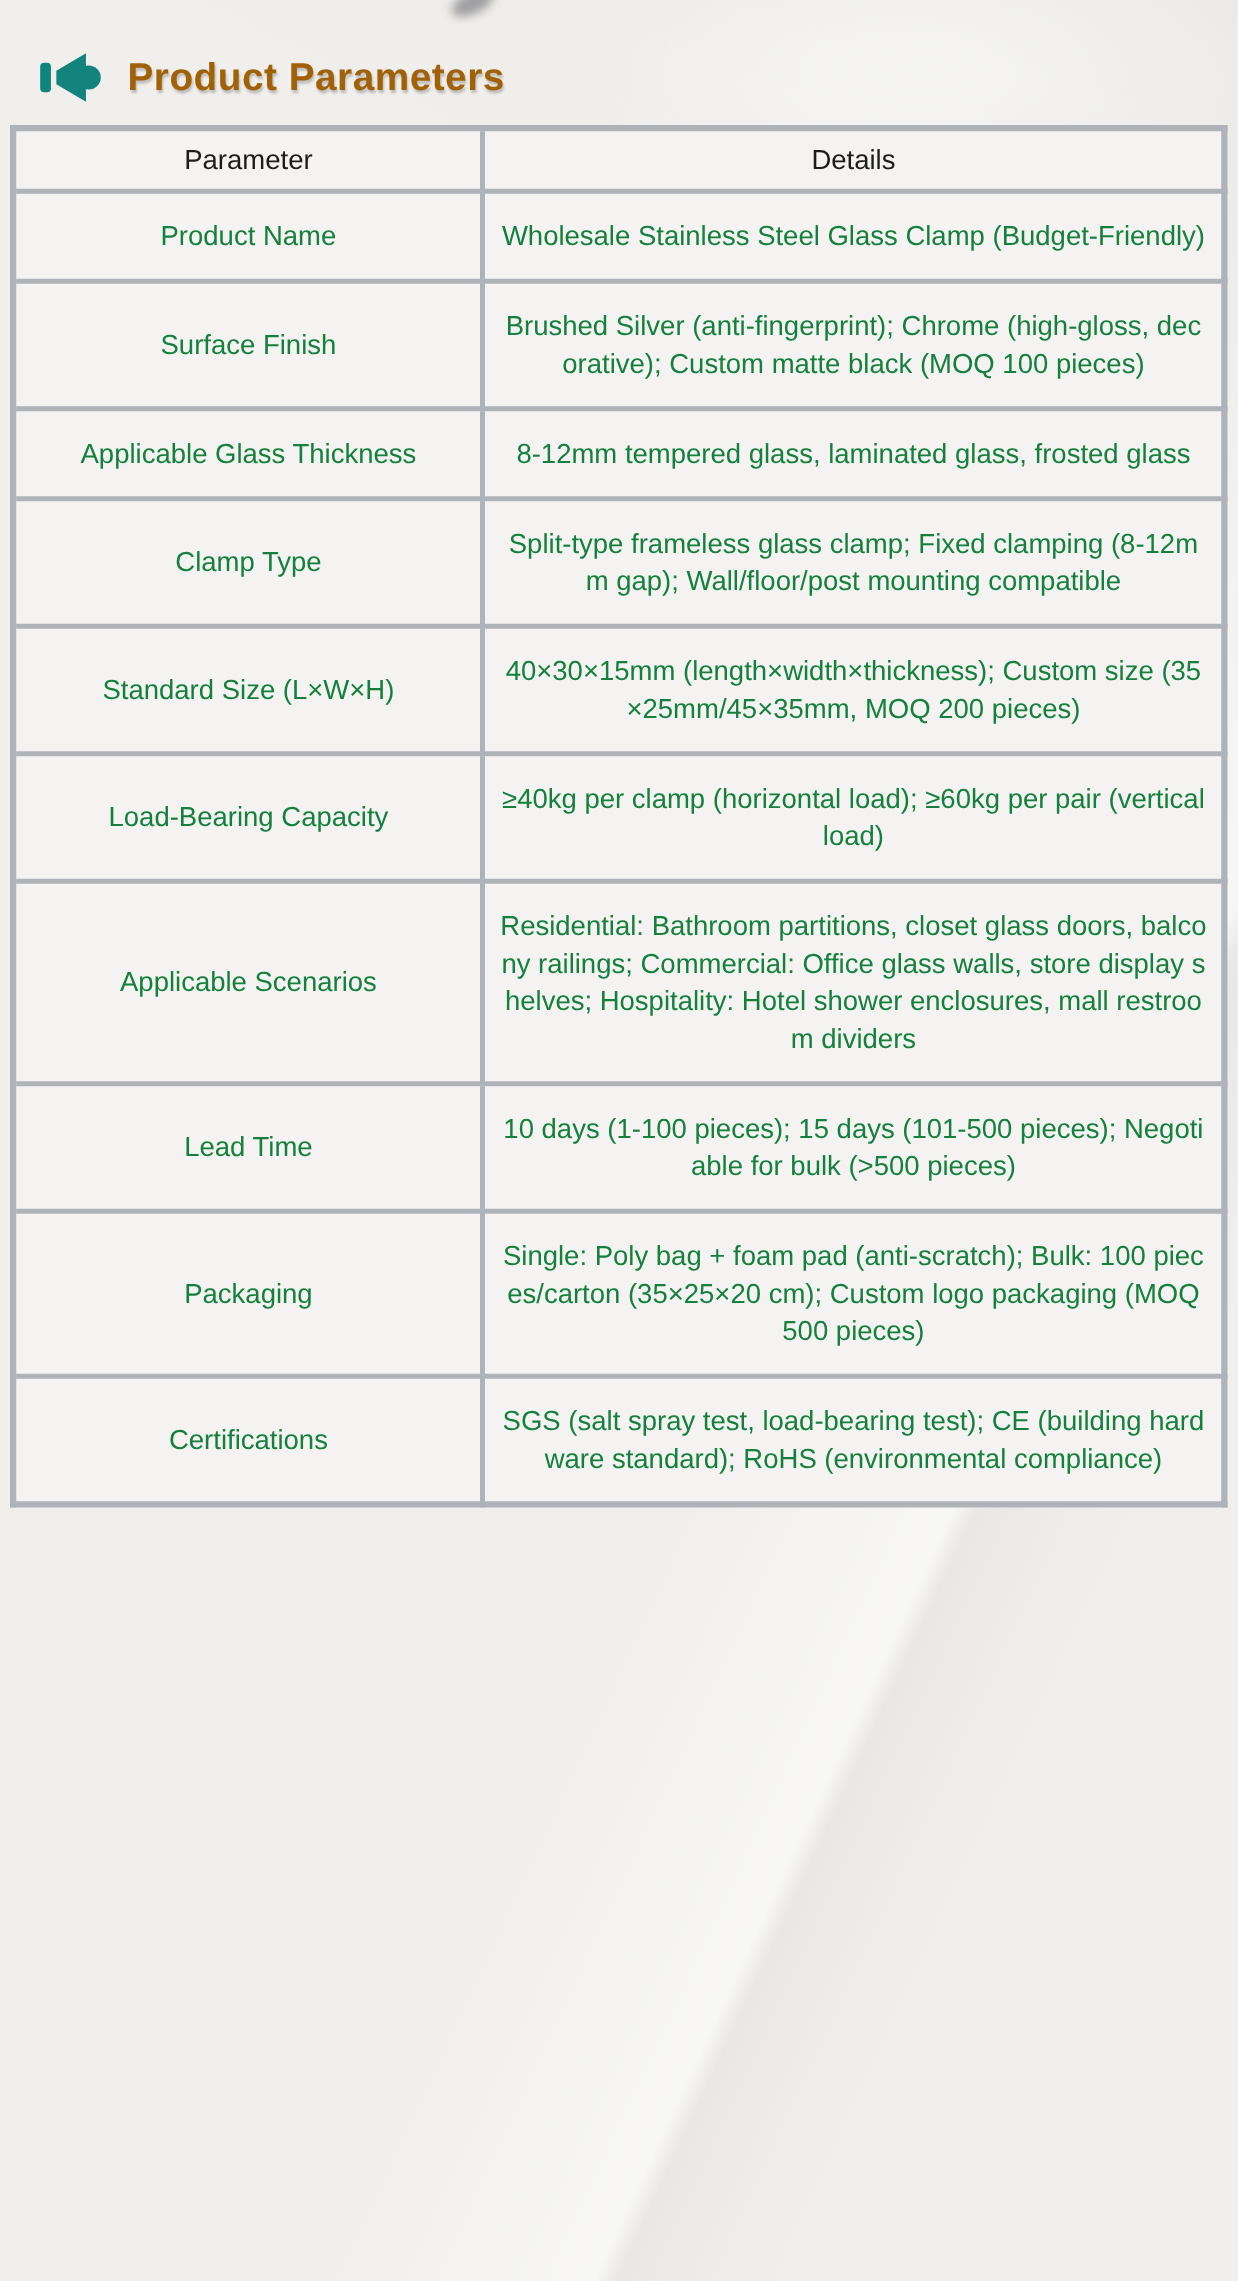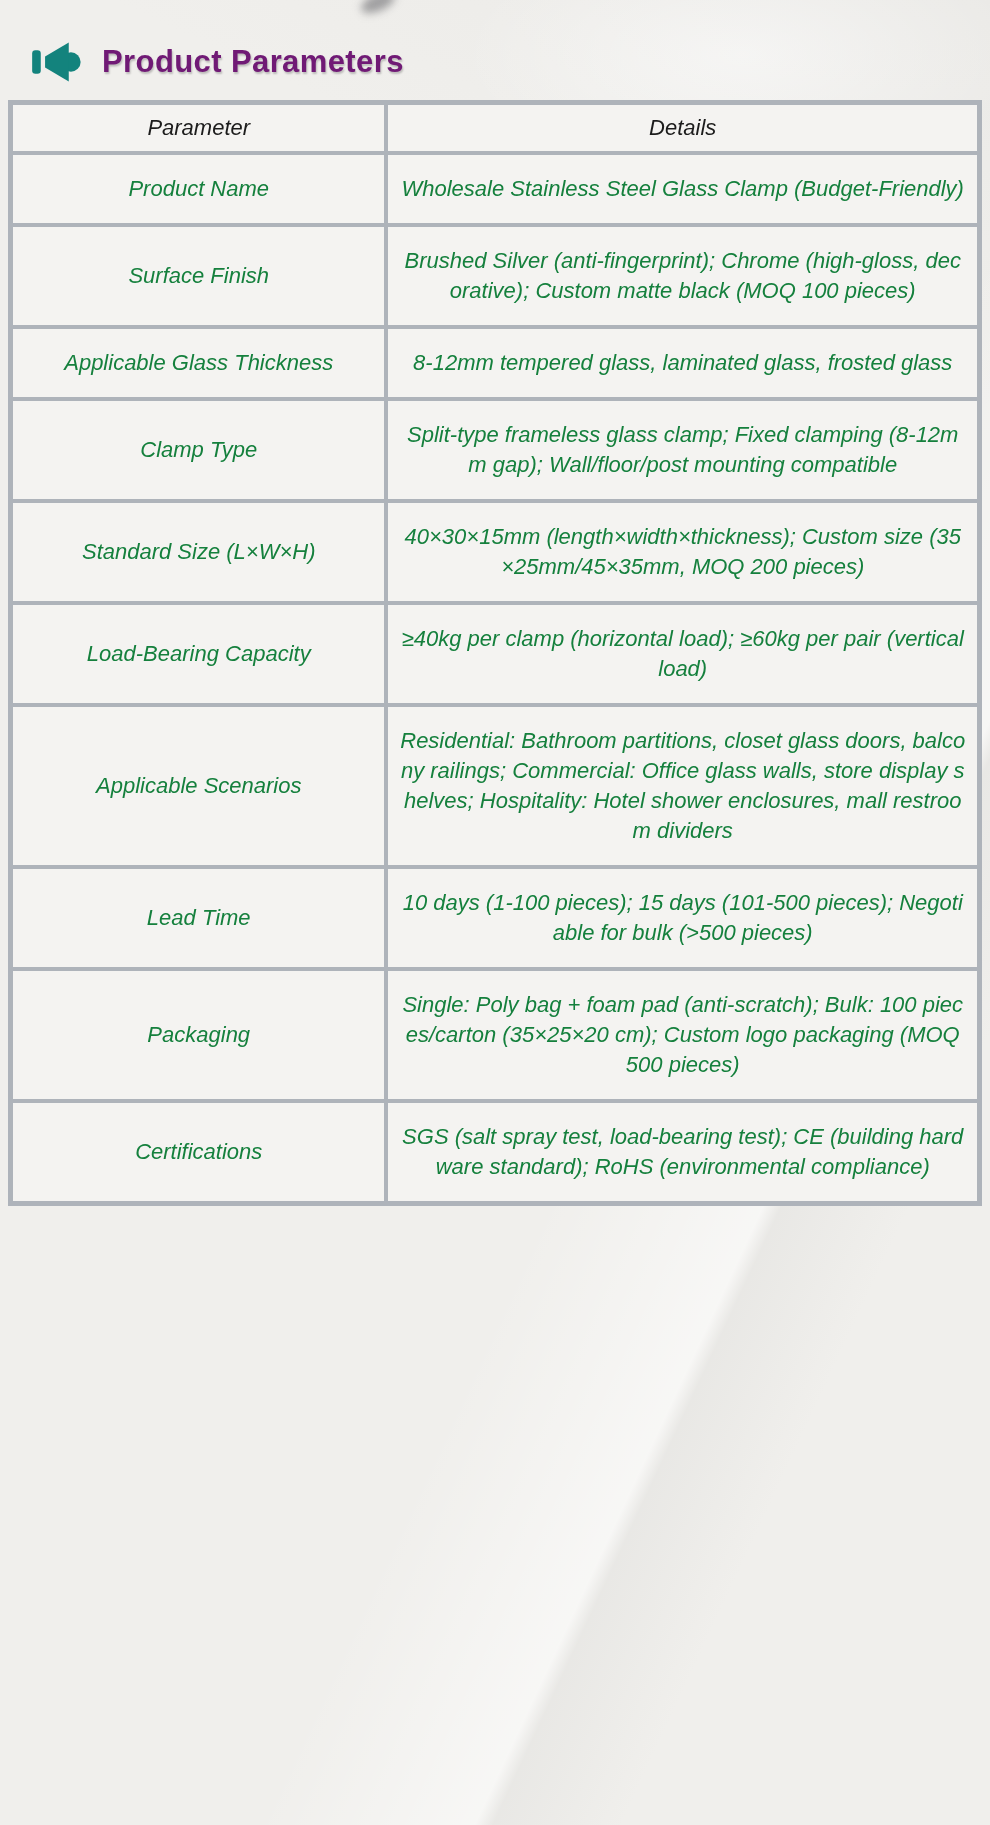--- a/index.html
+++ b/index.html
@@ -36,35 +36,34 @@
     align-items: center;
     gap: 16px;
   }
   .title-icon { width: 56px; height: 52px; display: inline-flex; }
   .title-icon svg { width: 100%; height: 100%; }
   .page-title {
     margin: 0;
     font-size: 31px;
     font-weight: 800;
     letter-spacing: 0.4px;
-    color: #701a75;
+    color: #a16207;
     text-shadow: 1px 2px 2px rgba(0,0,0,0.22);
     white-space: nowrap;
   }
   table.params {
     position: absolute;
     left: 8px; top: 100px;
     width: 974px;
     border-collapse: collapse;
     table-layout: fixed;
     background: #f4f3f1;
   }
   table.params, table.params th, table.params td {
     border: 4px solid #aeb3ba;
-    font-style: italic;
   }
   table.params { border-width: 5px; }
   table.params th {
     font-weight: 400;
     font-size: 22px;
     line-height: 30px;
     padding: 8px 4px;
     text-align: center;
     background: #f4f3f1;
   }

